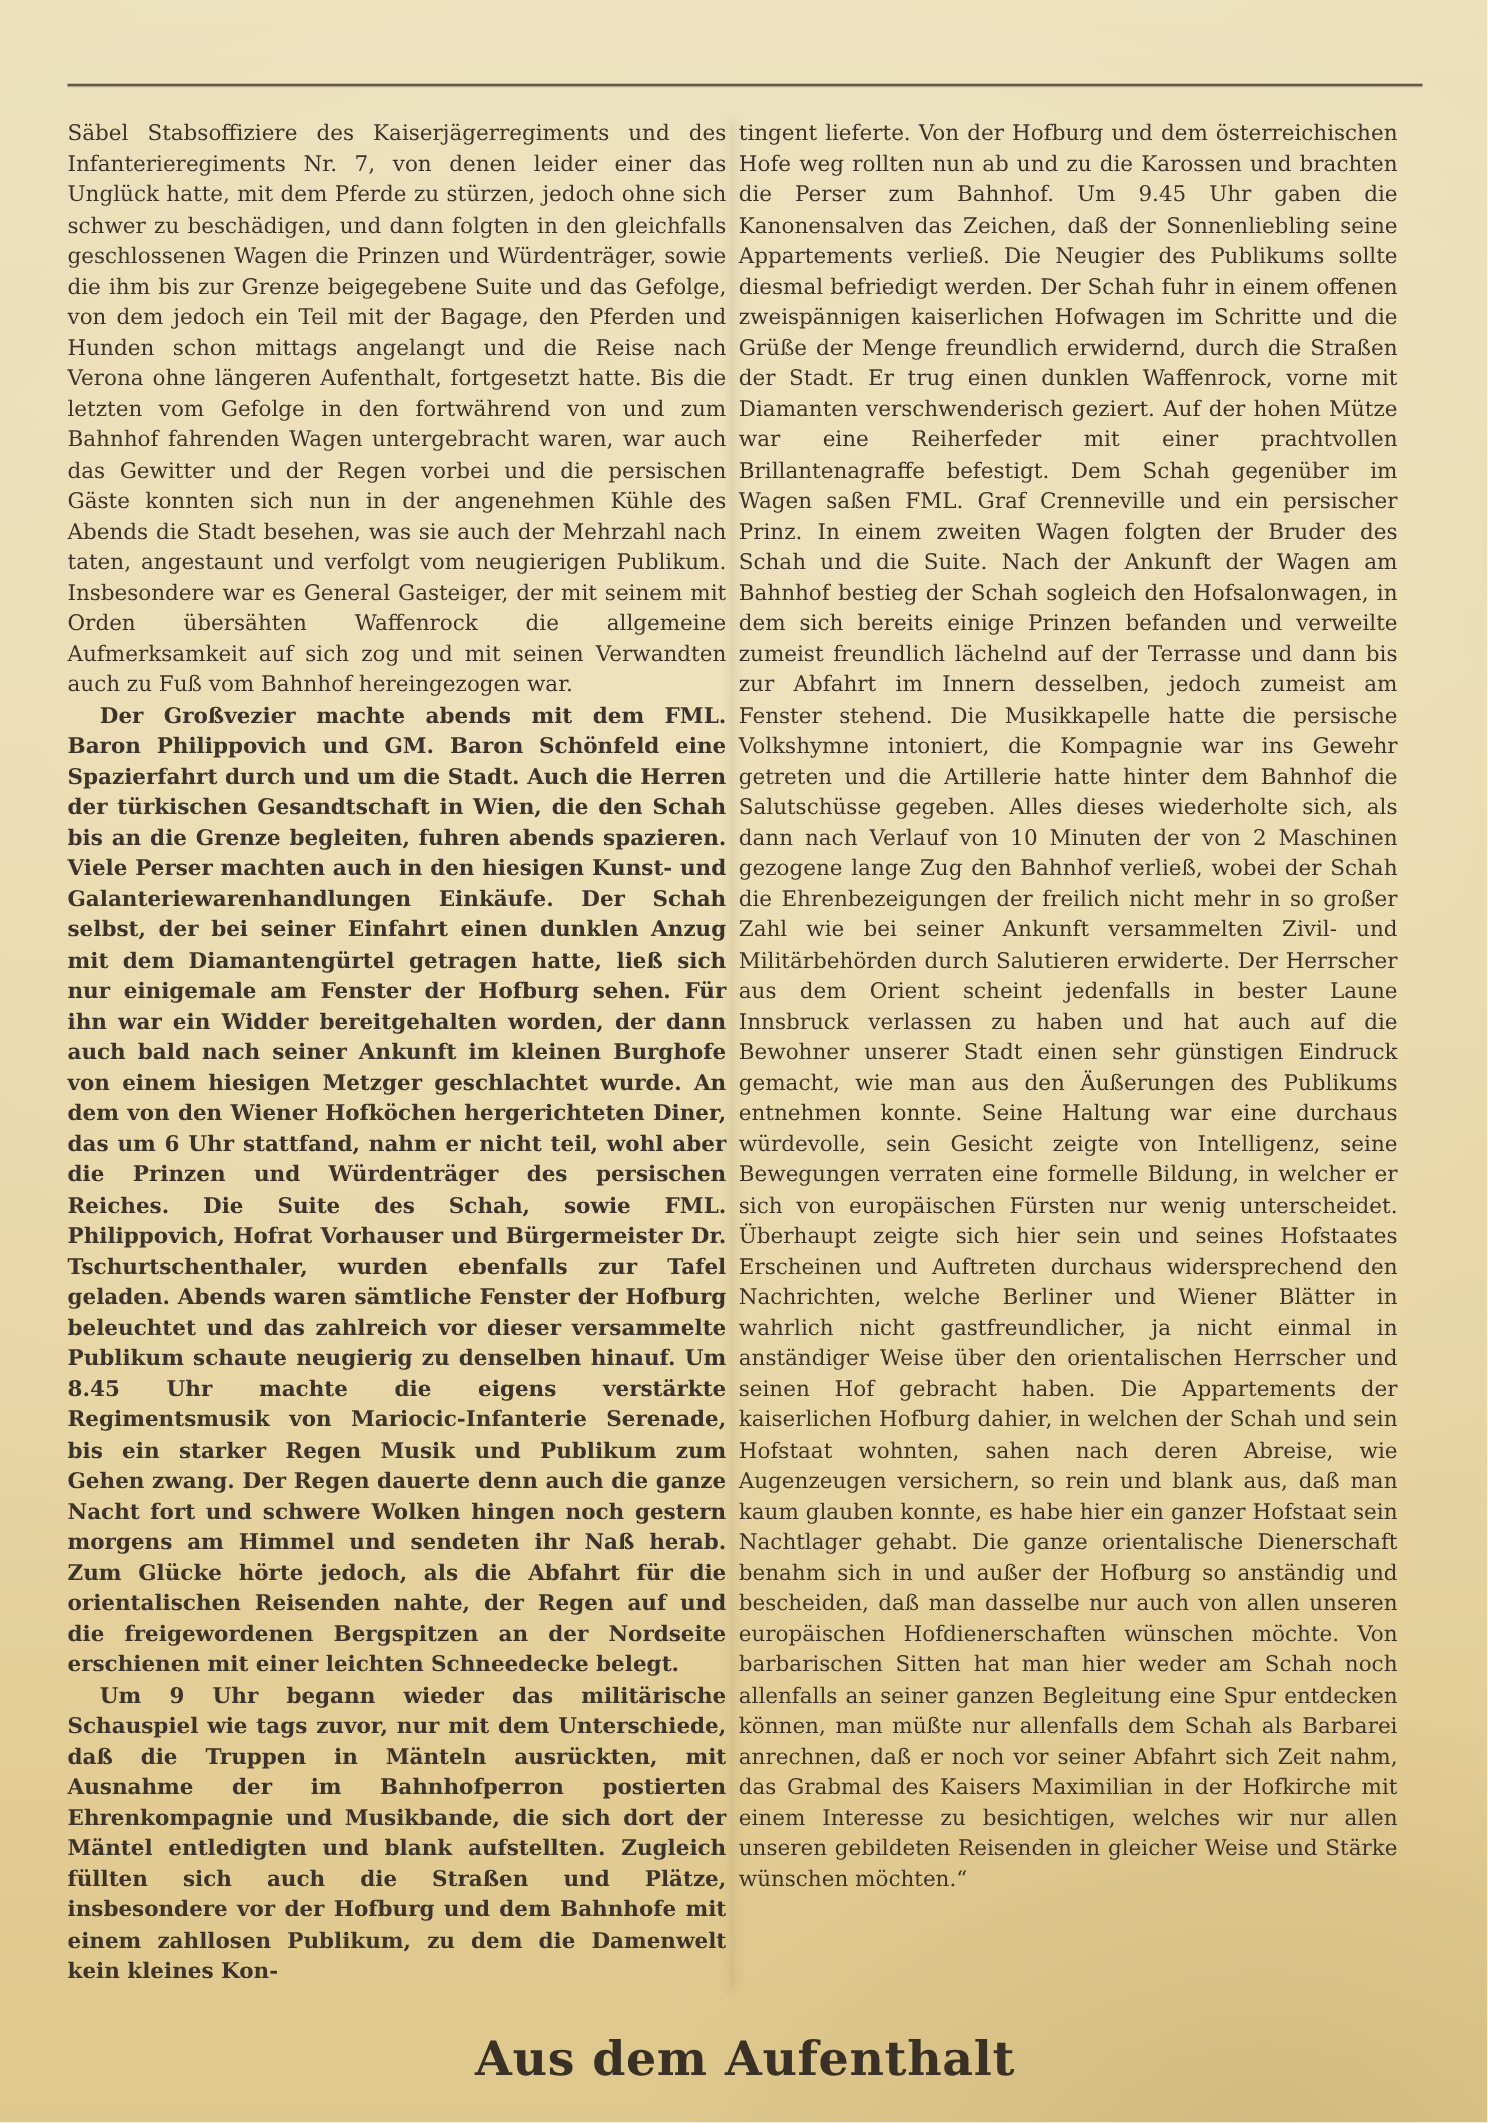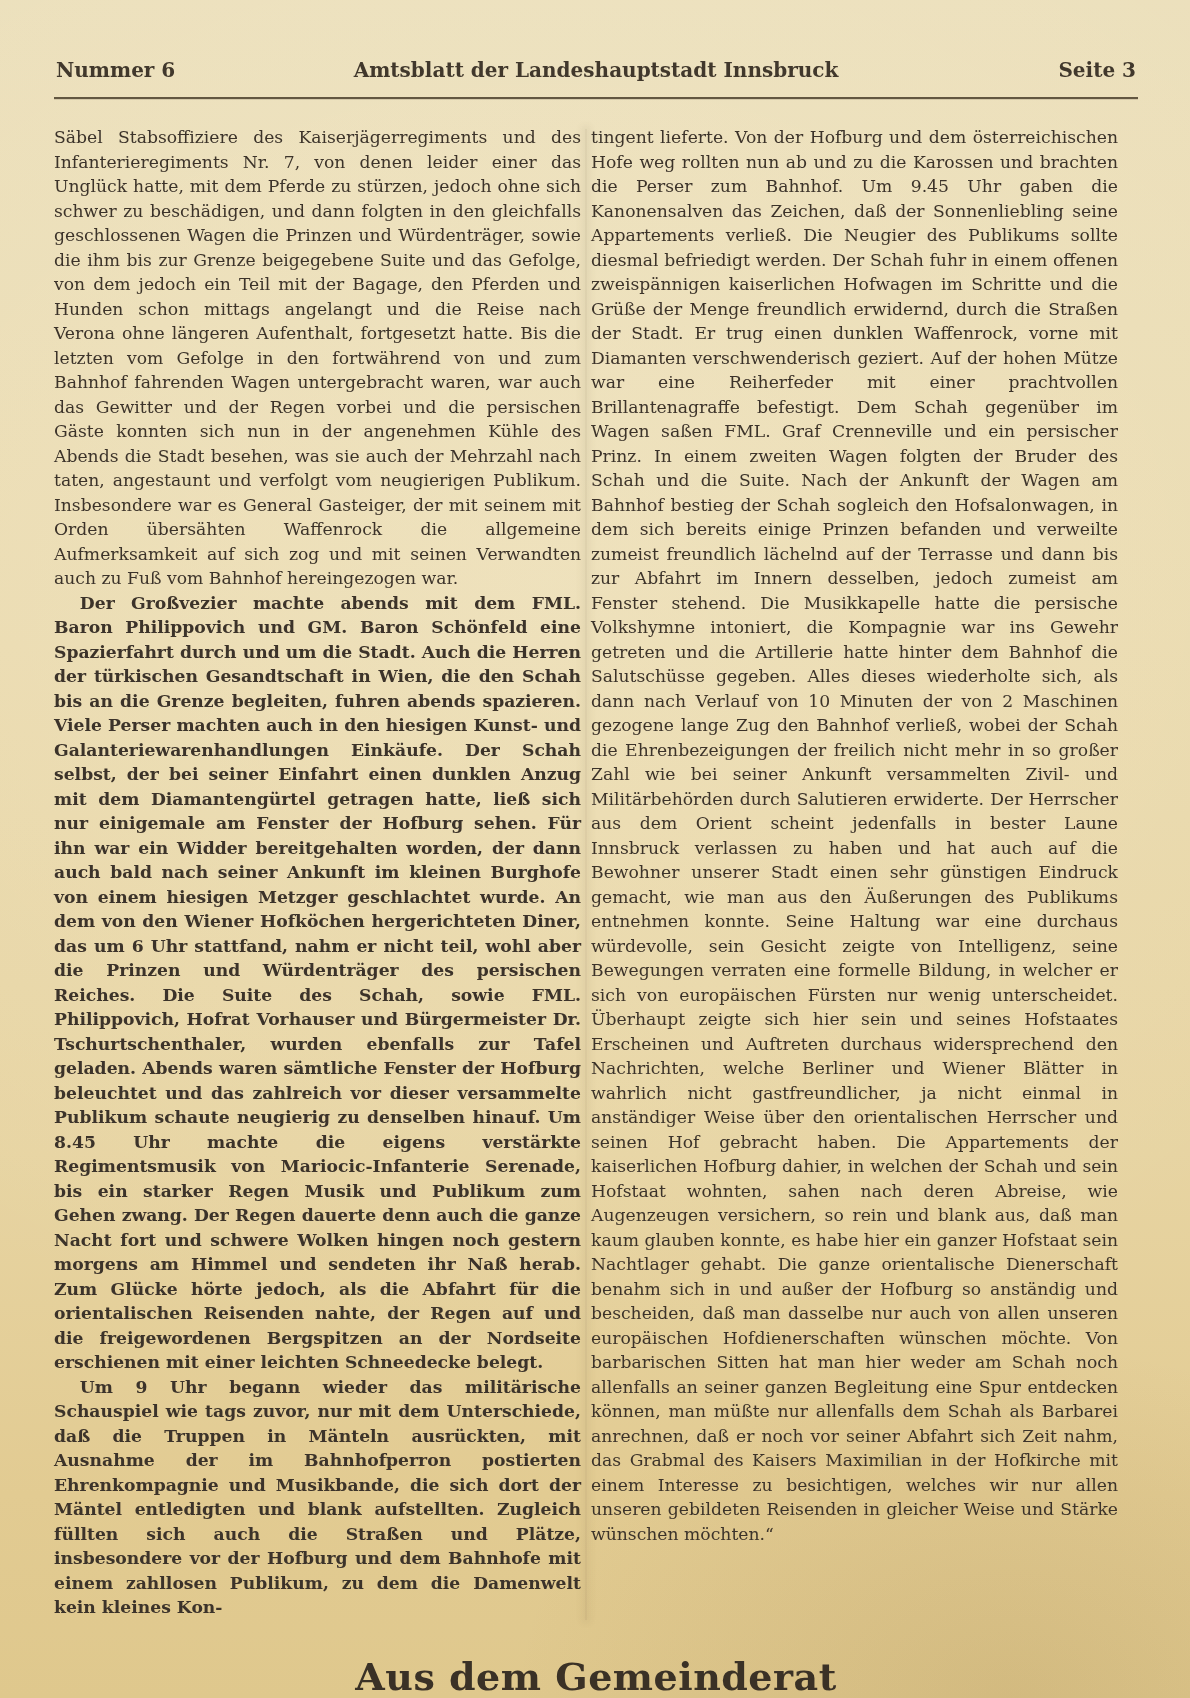--- a/index.html
+++ b/index.html
@@ -50,40 +50,35 @@
     font-size:21.3px;font-weight:bold;line-height:33px;color:#3a3126;
   }
   .columns.bottom .col p.indent{text-indent:1.2em;}
 </style>
 </head>
 <body>
 
 <div class="page">
   <div class="inner">
 
-    <header class="pagehead">
-      <span class="head-left">Nummer 6</span>
-      <span class="head-center">Amtsblatt der Landeshauptstadt Innsbruck</span>
-      <span class="head-right">Seite 3</span>
-    </header>
     <div class="headrule"></div>
 
     <main class="columns">
       <div class="col">
         <p>Säbel Stabsoffiziere des Kaiserjägerregiments und des Infanterieregiments Nr. 7, von denen leider einer das Unglück hatte, mit dem Pferde zu stürzen, jedoch ohne sich schwer zu beschädigen, und dann folgten in den gleichfalls geschlossenen Wagen die Prinzen und Würdenträger, sowie die ihm bis zur Grenze beigegebene Suite und das Gefolge, von dem jedoch ein Teil mit der Bagage, den Pferden und Hunden schon mittags angelangt und die Reise nach Verona ohne längeren Aufenthalt, fortgesetzt hatte. Bis die letzten vom Gefolge in den fortwährend von und zum Bahnhof fahrenden Wagen untergebracht waren, war auch das Gewitter und der Regen vorbei und die persischen Gäste konnten sich nun in der angenehmen Kühle des Abends die Stadt besehen, was sie auch der Mehrzahl nach taten, angestaunt und verfolgt vom neugierigen Publikum. Insbesondere war es General Gasteiger, der mit seinem mit Orden übersähten Waffenrock die allgemeine Aufmerksamkeit auf sich zog und mit seinen Verwandten auch zu Fuß vom Bahnhof hereingezogen war.</p>
         <p class="indent">Der Großvezier machte abends mit dem FML. Baron Philippovich und GM. Baron Schönfeld eine Spazierfahrt durch und um die Stadt. Auch die Herren der türkischen Gesandtschaft in Wien, die den Schah bis an die Grenze begleiten, fuhren abends spazieren. Viele Perser machten auch in den hiesigen Kunst- und Galanteriewarenhandlungen Einkäufe. Der Schah selbst, der bei seiner Einfahrt einen dunklen Anzug mit dem Diamantengürtel getragen hatte, ließ sich nur einigemale am Fenster der Hofburg sehen. Für ihn war ein Widder bereitgehalten worden, der dann auch bald nach seiner Ankunft im kleinen Burghofe von einem hiesigen Metzger geschlachtet wurde. An dem von den Wiener Hofköchen hergerichteten Diner, das um 6 Uhr stattfand, nahm er nicht teil, wohl aber die Prinzen und Würdenträger des persischen Reiches. Die Suite des Schah, sowie FML. Philippovich, Hofrat Vorhauser und Bürgermeister Dr. Tschurtschenthaler, wurden ebenfalls zur Tafel geladen. Abends waren sämtliche Fenster der Hofburg beleuchtet und das zahlreich vor dieser versammelte Publikum schaute neugierig zu denselben hinauf. Um 8.45 Uhr machte die eigens verstärkte Regimentsmusik von Mariocic-Infanterie Serenade, bis ein starker Regen Musik und Publikum zum Gehen zwang. Der Regen dauerte denn auch die ganze Nacht fort und schwere Wolken hingen noch gestern morgens am Himmel und sendeten ihr Naß herab. Zum Glücke hörte jedoch, als die Abfahrt für die orientalischen Reisenden nahte, der Regen auf und die freigewordenen Bergspitzen an der Nordseite erschienen mit einer leichten Schneedecke belegt.</p>
         <p class="indent">Um 9 Uhr begann wieder das militärische Schauspiel wie tags zuvor, nur mit dem Unterschiede, daß die Truppen in Mänteln ausrückten, mit Ausnahme der im Bahnhofperron postierten Ehrenkompagnie und Musikbande, die sich dort der Mäntel entledigten und blank aufstellten. Zugleich füllten sich auch die Straßen und Plätze, insbesondere vor der Hofburg und dem Bahnhofe mit einem zahllosen Publikum, zu dem die Damenwelt kein kleines Kon-</p>
       </div>
       <div class="coldivider"></div>
       <div class="col">
         <p>tingent lieferte. Von der Hofburg und dem österreichischen Hofe weg rollten nun ab und zu die Karossen und brachten die Perser zum Bahnhof. Um 9.45 Uhr gaben die Kanonensalven das Zeichen, daß der Sonnenliebling seine Appartements verließ. Die Neugier des Publikums sollte diesmal befriedigt werden. Der Schah fuhr in einem offenen zweispännigen kaiserlichen Hofwagen im Schritte und die Grüße der Menge freundlich erwidernd, durch die Straßen der Stadt. Er trug einen dunklen Waffenrock, vorne mit Diamanten verschwenderisch geziert. Auf der hohen Mütze war eine Reiherfeder mit einer prachtvollen Brillantenagraffe befestigt. Dem Schah gegenüber im Wagen saßen FML. Graf Crenneville und ein persischer Prinz. In einem zweiten Wagen folgten der Bruder des Schah und die Suite. Nach der Ankunft der Wagen am Bahnhof bestieg der Schah sogleich den Hofsalonwagen, in dem sich bereits einige Prinzen befanden und verweilte zumeist freundlich lächelnd auf der Terrasse und dann bis zur Abfahrt im Innern desselben, jedoch zumeist am Fenster stehend. Die Musikkapelle hatte die persische Volkshymne intoniert, die Kompagnie war ins Gewehr getreten und die Artillerie hatte hinter dem Bahnhof die Salutschüsse gegeben. Alles dieses wiederholte sich, als dann nach Verlauf von 10 Minuten der von 2 Maschinen gezogene lange Zug den Bahnhof verließ, wobei der Schah die Ehrenbezeigungen der freilich nicht mehr in so großer Zahl wie bei seiner Ankunft versammelten Zivil- und Militärbehörden durch Salutieren erwiderte. Der Herrscher aus dem Orient scheint jedenfalls in bester Laune Innsbruck verlassen zu haben und hat auch auf die Bewohner unserer Stadt einen sehr günstigen Eindruck gemacht, wie man aus den Äußerungen des Publikums entnehmen konnte. Seine Haltung war eine durchaus würdevolle, sein Gesicht zeigte von Intelligenz, seine Bewegungen verraten eine formelle Bildung, in welcher er sich von europäischen Fürsten nur wenig unterscheidet. Überhaupt zeigte sich hier sein und seines Hofstaates Erscheinen und Auftreten durchaus widersprechend den Nachrichten, welche Berliner und Wiener Blätter in wahrlich nicht gastfreundlicher, ja nicht einmal in anständiger Weise über den orientalischen Herrscher und seinen Hof gebracht haben. Die Appartements der kaiserlichen Hofburg dahier, in welchen der Schah und sein Hofstaat wohnten, sahen nach deren Abreise, wie Augenzeugen versichern, so rein und blank aus, daß man kaum glauben konnte, es habe hier ein ganzer Hofstaat sein Nachtlager gehabt. Die ganze orientalische Dienerschaft benahm sich in und außer der Hofburg so anständig und bescheiden, daß man dasselbe nur auch von allen unseren europäischen Hofdienerschaften wünschen möchte. Von barbarischen Sitten hat man hier weder am Schah noch allenfalls an seiner ganzen Begleitung eine Spur entdecken können, man müßte nur allenfalls dem Schah als Barbarei anrechnen, daß er noch vor seiner Abfahrt sich Zeit nahm, das Grabmal des Kaisers Maximilian in der Hofkirche mit einem Interesse zu besichtigen, welches wir nur allen unseren gebildeten Reisenden in gleicher Weise und Stärke wünschen möchten.“</p>
       </div>
     </main>
 
-    <h1 class="section">Aus dem Gemeinderat</h1>
+    <h1 class="section">Aus dem Aufenthalt</h1>
 
     <section class="columns bottom">
       <div class="col">
         <p class="indent">Am 2. Juni 1960 versammelte sich der Innsbrucker Gemeinderat zu einer ordentlichen Sitzung. Der Tagesordnung gingen Anfragen und Anregungen voraus.</p>
 
       </div>
       <div class="col">
         <p>zeitig beantragte er, den Waltherpark als Erholungs- und Spielplatz in Ordnung zu bringen.</p>
 
       </div>

